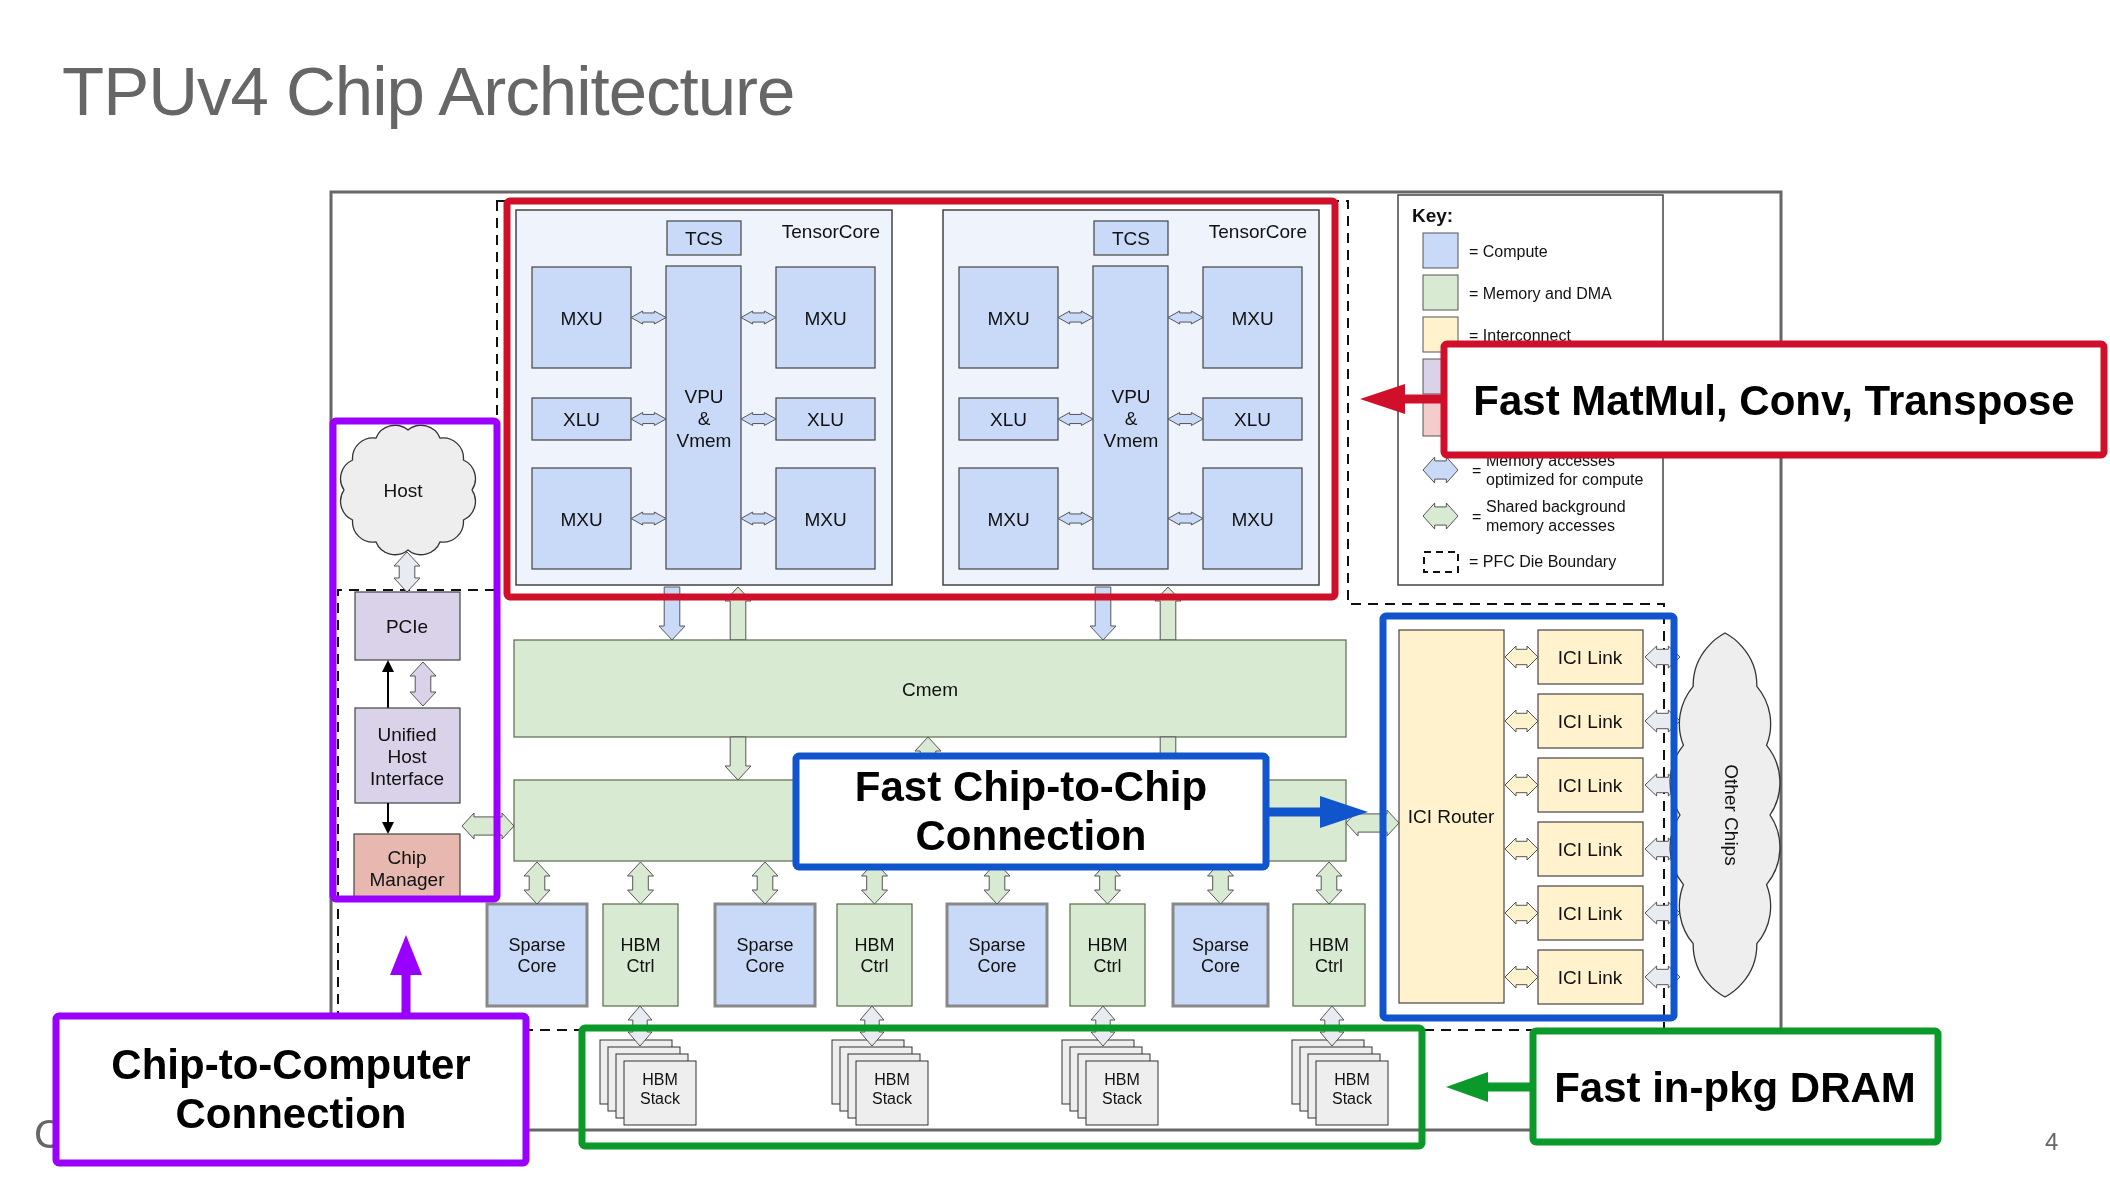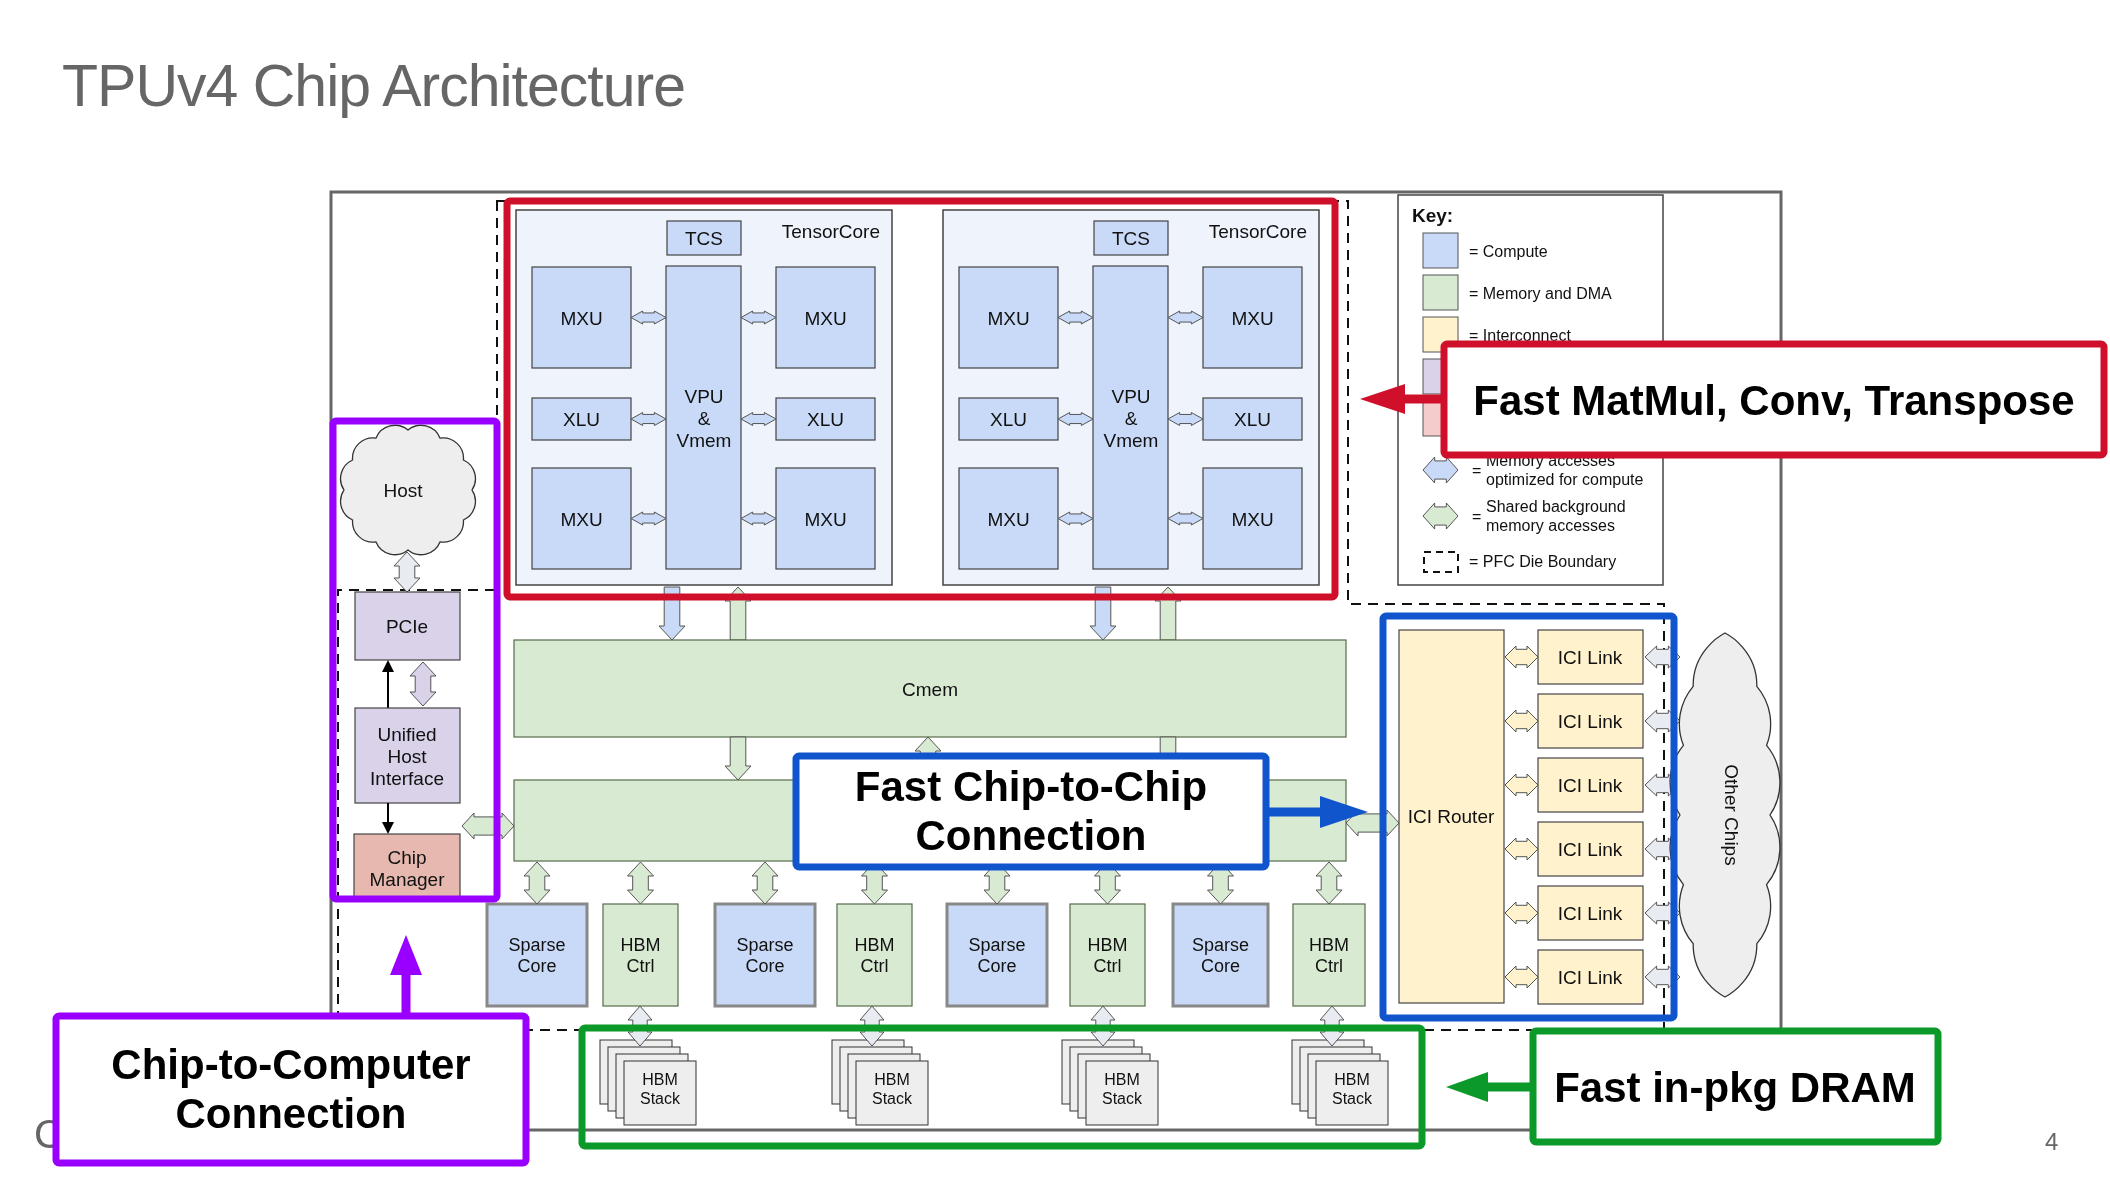--- a/index.html
+++ b/index.html
@@ -1,17 +1,17 @@
 <!DOCTYPE html>
 <html><head>
 <meta charset="utf-8">
 <style>
   html,body{margin:0;padding:0;background:#ffffff;}
   body{width:2110px;height:1187px;position:relative;overflow:hidden;font-family:"Liberation Sans",sans-serif;}
-  .title{position:absolute;left:62px;top:52px;font-size:59px;color:#666666;font-family:"Liberation Sans",sans-serif;letter-spacing:-1px;}
+  .title{position:absolute;left:62px;top:52px;font-size:69px;color:#666666;font-family:"Liberation Sans",sans-serif;letter-spacing:-1px;}
   .page-num{position:absolute;left:2045px;top:1128px;font-size:24px;color:#666666;}
   svg{position:absolute;left:0;top:0;}
   svg text{font-family:"Liberation Sans",sans-serif;}
   .logo-c{position:absolute;left:34px;top:1112px;font-size:40px;color:#666;}
 </style>
 </head>
 <body>
 
 <div class="title">TPUv4 Chip Architecture</div>
 <div class="logo-c">C</div>

